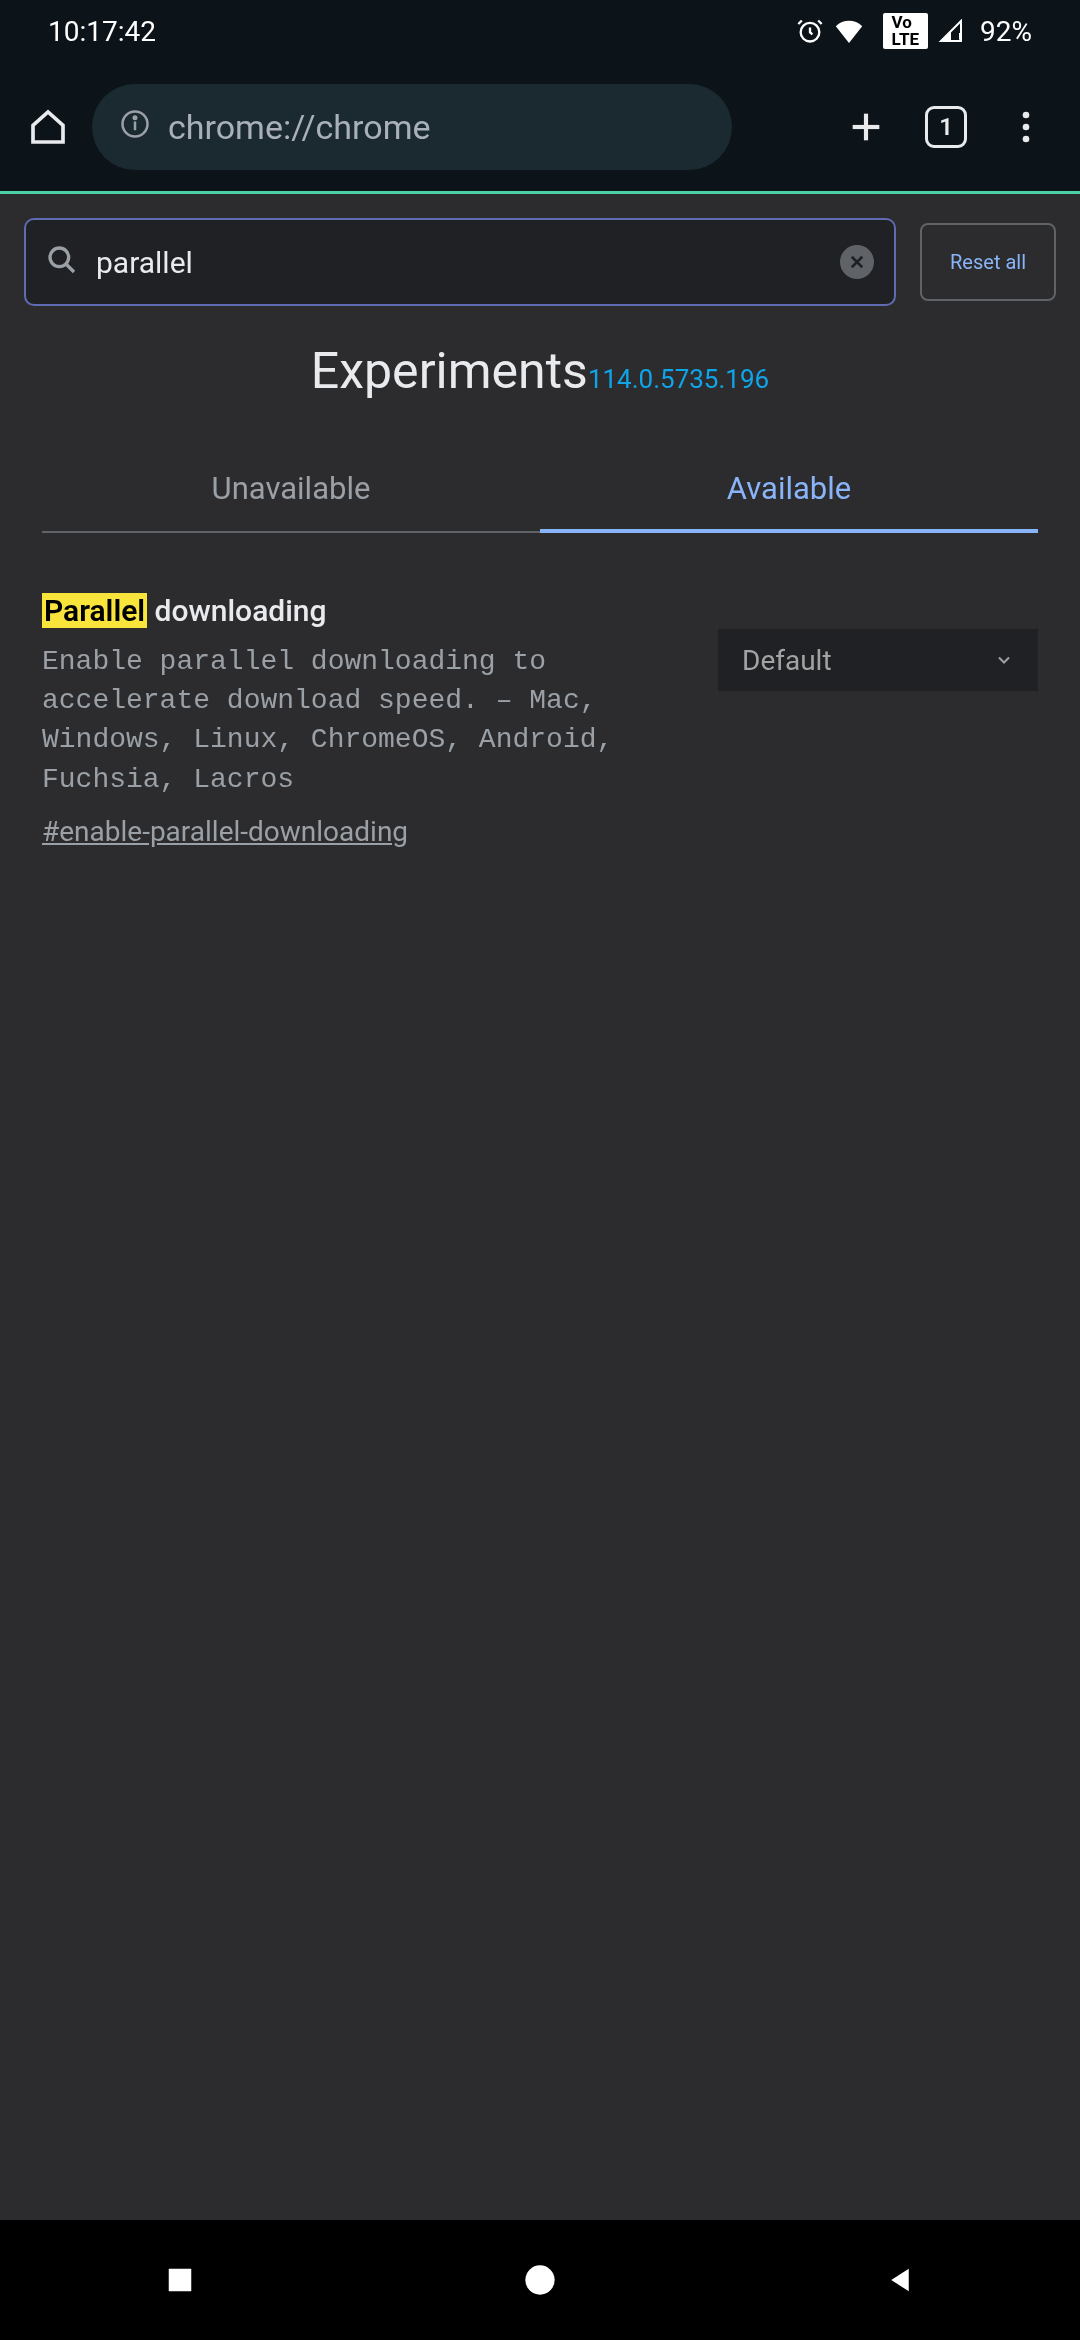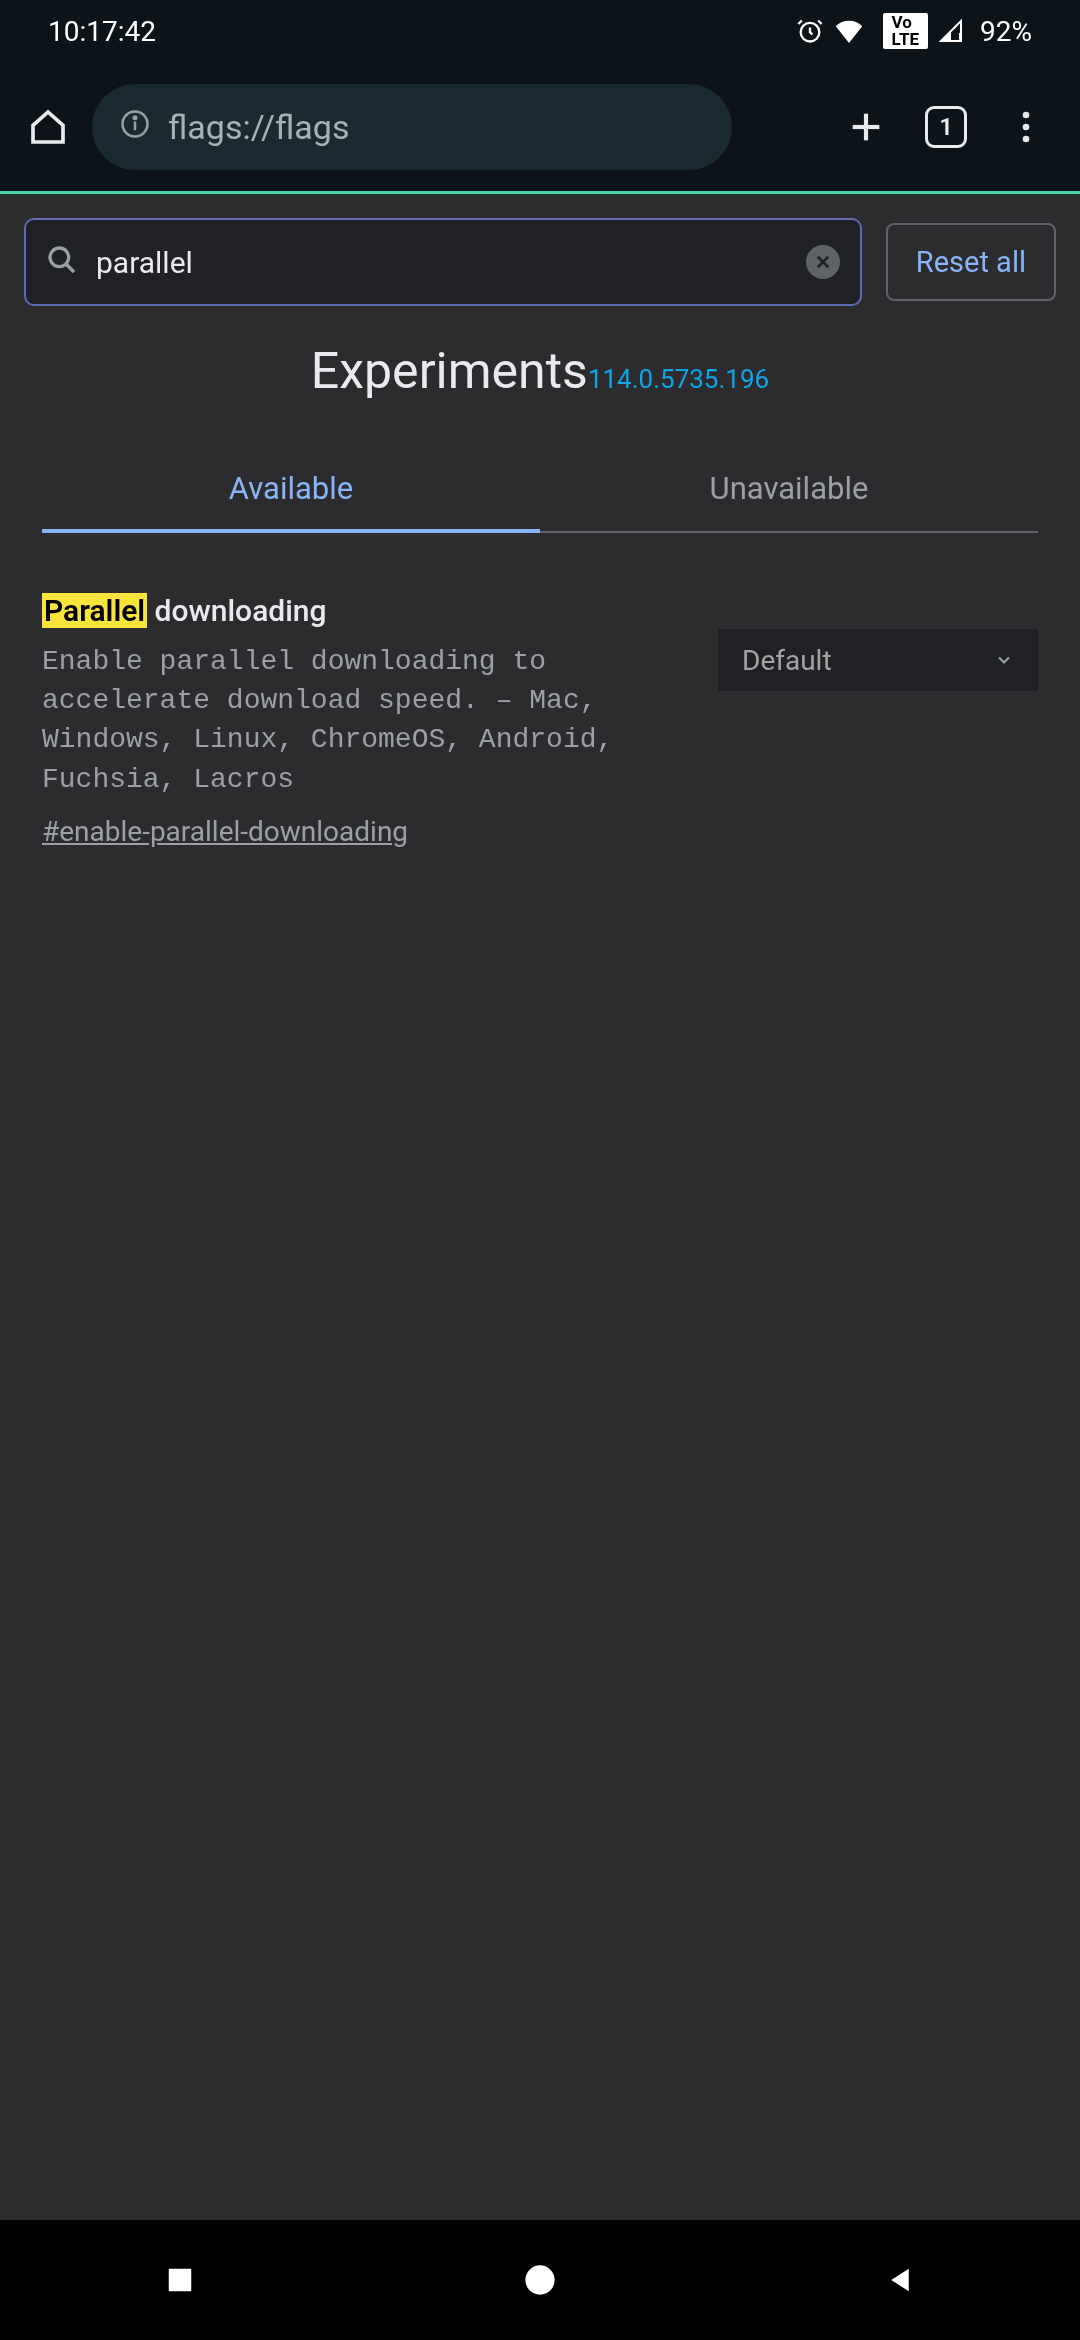--- a/index.html
+++ b/index.html
@@ -115,21 +115,21 @@
       border-radius: 50%;
       display: flex; align-items: center; justify-content: center;
     }
     .reset-btn {
       height: 78px;
       padding: 0 28px;
       border: 2px solid #5f6368;
       border-radius: 8px;
       background: transparent;
       color: #8ab4f8;
-      font-size: 29px;
+      font-size: 20px;
       display: flex; align-items: center;
     }
     .header-row {
       display: flex;
       justify-content: center;
       align-items: baseline;
       padding: 0 42px;
       margin-bottom: 48px;
     }
     .page-title {
@@ -249,21 +249,21 @@
       </svg>
   </div>
   <div class="url-pill">
     <span>
       <svg width="30" height="30" viewBox="0 0 24 24" fill="none" stroke="#9aa0a6" stroke-width="2">
           <circle cx="12" cy="12" r="10"></circle>
           <line x1="12" y1="10" x2="12" y2="17"></line>
           <circle cx="12" cy="7" r="1" fill="#9aa0a6"></circle>
         </svg>
     </span>
-    <span class="url-text">flags://flags</span>
+    <span class="url-text">chrome://chrome</span>
   </div>
   <div class="browser-spacer"></div>
   <div class="browser-action">
     <svg width="40" height="40" viewBox="0 0 24 24" stroke="#e8eaed" stroke-width="2.5">
         <line x1="12" y1="4" x2="12" y2="20"></line>
         <line x1="4" y1="12" x2="20" y2="12"></line>
       </svg>
   </div>
   <div class="browser-action">
     <div class="tab-count-box">1</div>
@@ -296,22 +296,22 @@
     </div>
     <div class="reset-btn">Reset all</div>
   </div>
 
   <div class="header-row">
     <div class="page-title">Experiments</div>
     <div class="version">114.0.5735.196</div>
   </div>
 
   <div class="tabs-row">
+    <div class="tab">Unavailable</div>
     <div class="tab active">Available</div>
-    <div class="tab">Unavailable</div>
   </div>
 
   <div class="flag-item">
     <div class="flag-left">
       <div class="flag-title">
         <span class="highlight">Parallel</span><span> downloading</span>
       </div>
       <div class="flag-desc">Enable parallel downloading to accelerate download speed. – Mac, Windows, Linux, ChromeOS, Android, Fuchsia, Lacros</div>
       <a class="flag-anchor">#enable-parallel-downloading</a>
     </div>

